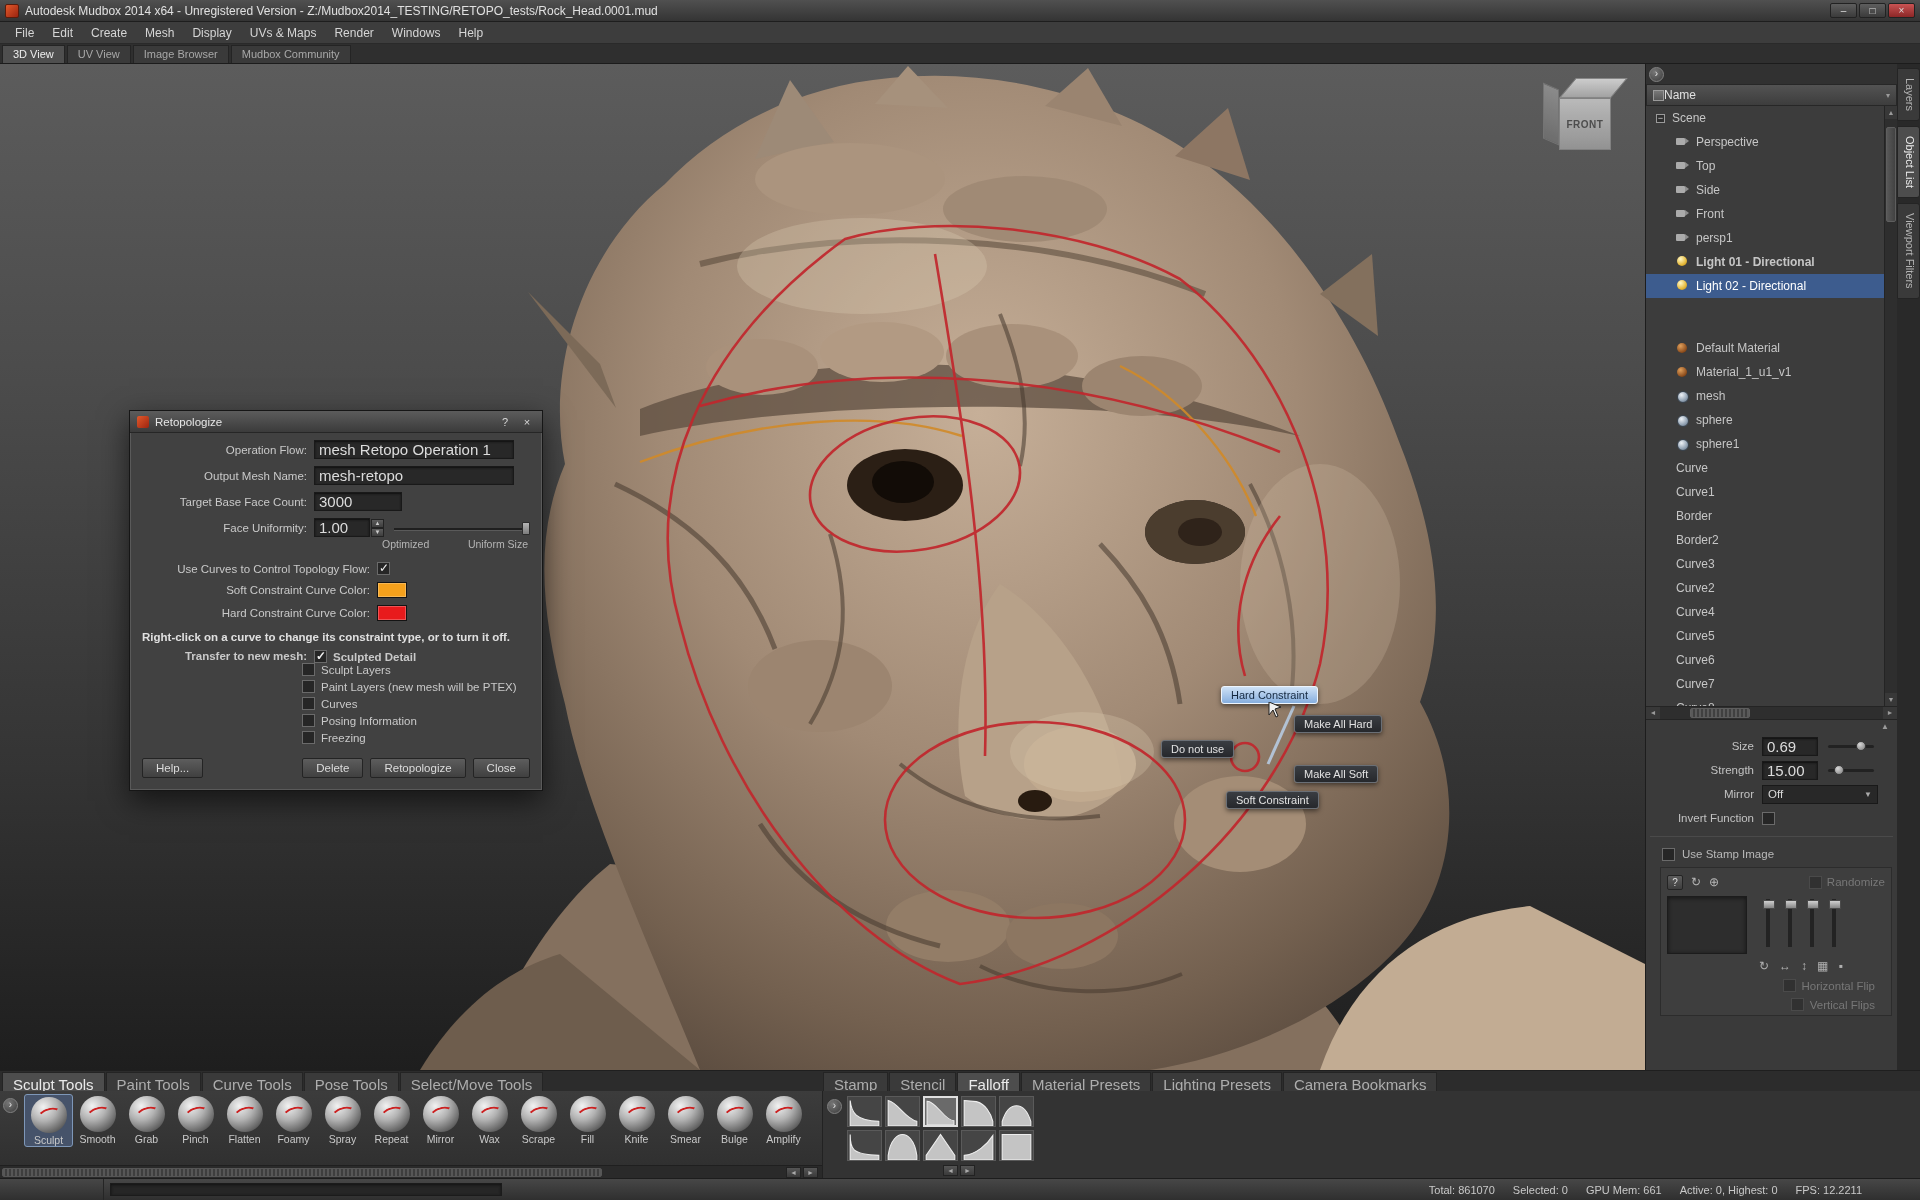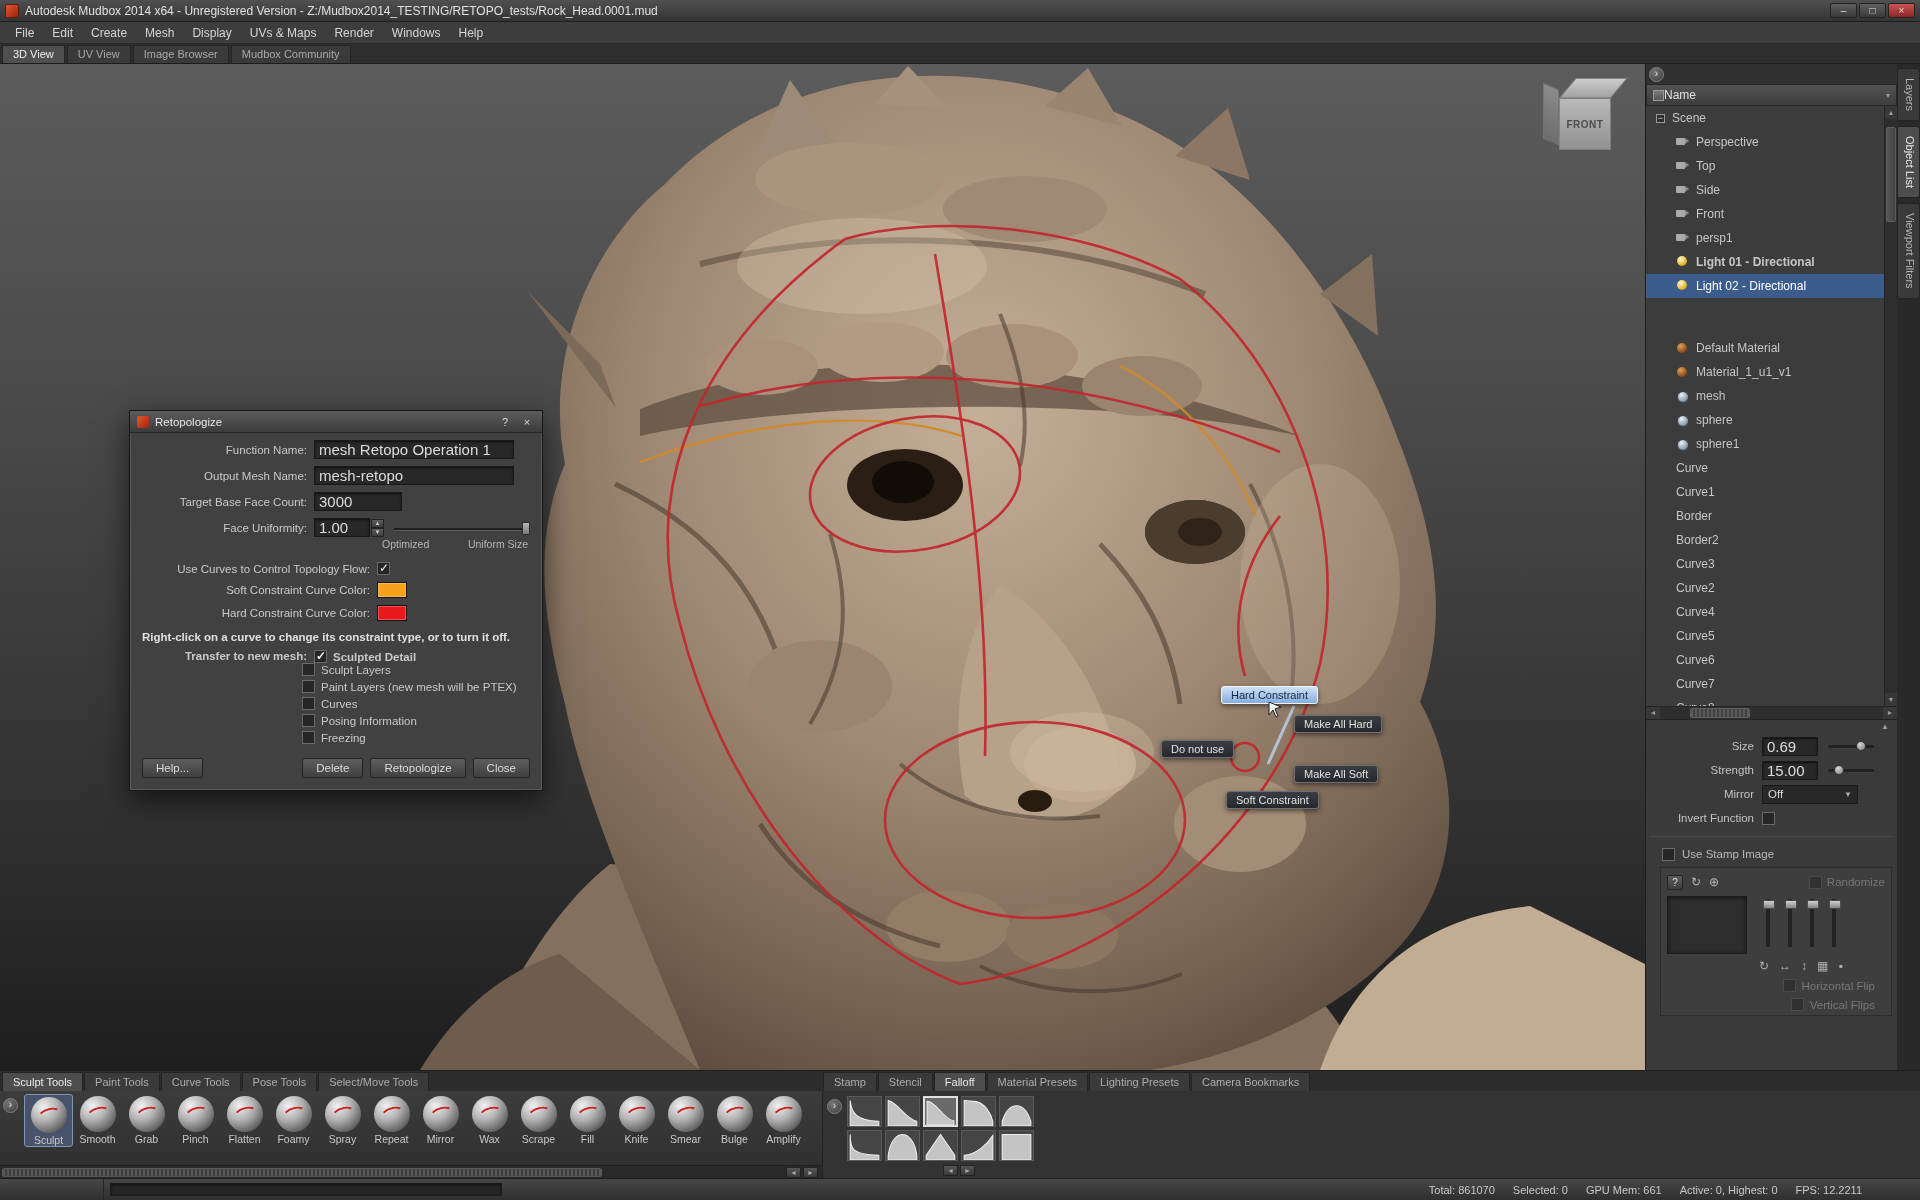--- a/index.html
+++ b/index.html
@@ -129,21 +129,21 @@
   background:repeating-linear-gradient(90deg,#5a5a5a 0 2px,#404040 2px 4px);}
 
 
 .props{flex:1;background:#3a3a3a;border-top:1px solid #232323;padding-top:2px;font-size:11.5px;}
 .props-top{height:12px;display:flex;justify-content:flex-end;padding-right:8px;color:#9a9a9a;font-size:8px;}
 .prow{display:flex;align-items:center;height:24px;}
 .plabel{width:108px;text-align:right;margin-right:8px;color:#c2c2c2;flex:none;}
 .knob-track{width:46px;height:3px;background:#222;border-radius:2px;position:relative;margin-left:10px;}
 .knob{position:absolute;top:-4px;width:10px;height:10px;border-radius:50%;
   background:radial-gradient(circle at 35% 30%,#d8d8d8,#7a7a7a);border:1px solid #3a3a3a;}
-.dropdown{width:96px;height:19px;background:#282828;border:1px solid #191919;display:flex;align-items:center;
+.dropdown{width:116px;height:19px;background:#282828;border:1px solid #191919;display:flex;align-items:center;
   justify-content:space-between;padding:0 5px;color:#d8d8d8;}
 .dropdown .arr{font-size:8px;color:#aaa;}
 .psep{height:1px;background:#2a2a2a;border-bottom:1px solid #4a4a4a;margin:6px 4px;}
 .stamp-row{display:flex;align-items:center;gap:7px;height:22px;padding-left:16px;color:#b9b9b9;}
 .stamp-group{margin:2px 10px 0 14px;border:1px solid #2c2c2c;background:#3e3e3e;padding:4px 6px;width:232px;}
 .sg-top{display:flex;align-items:center;gap:8px;height:20px;}
 .sg-btn{width:16px;height:15px;background:linear-gradient(#5c5c5c,#3e3e3e);border:1px solid #242424;
   border-radius:2px;color:#ddd;font-size:10px;line-height:13px;text-align:center;}
 .sg-glyph{color:#b5b5b5;font-size:12px;}
 .sg-rand{margin-left:auto;display:flex;align-items:center;gap:5px;color:#777;}
@@ -160,21 +160,21 @@
 .sidetabs{width:24px;background:#292929;display:flex;flex-direction:column;padding-top:4px;gap:5px;}
 .side-tab{writing-mode:vertical-rl;padding:9px 3px;background:#3a3a3a;border:1px solid #242424;color:#b4b4b4;
   font-size:11px;border-radius:0 3px 3px 0;}
 .side-tab.active{background:#4d4d4d;color:#ececec;}
 
 
 .bottombar{height:108px;background:#333;border-top:1px solid #1f1f1f;display:flex;flex-direction:column;flex:none;}
 .tray-tabs{height:20px;background:#2c2c2c;display:flex;align-items:flex-end;flex:none;}
 .left-group{width:823px;display:flex;align-items:flex-end;padding-left:2px;flex:none;}
 .right-group{display:flex;align-items:flex-end;}
-.ttab{height:19px;padding:3px 10px;font-size:11px;background:#3a3a3a;color:#adadad;border:1px solid #242424;
+.ttab{height:19px;padding:3px 10px;font-size:15px;background:#3a3a3a;color:#adadad;border:1px solid #242424;
   border-bottom:none;margin-right:1px;white-space:nowrap;}
 .ttab.active{background:#4d4d4d;color:#eaeaea;}
 .tray-body{flex:1;display:flex;}
 .left-tray{width:823px;flex:none;position:relative;background:linear-gradient(#3c3c3c,#2e2e2e);
   border-right:1px solid #222;}
 .tools-row{display:flex;padding:3px 0 0 24px;}
 .tool-cell{width:49px;display:flex;flex-direction:column;align-items:center;padding-top:2px;flex:none;}
 .tool-cell.active{background:#46536a;border:1px solid #7априort;border:1px solid #7априort;}
 .tool-cell.active{background:#46536a;border:1px solid #7e97b8;border-radius:3px;}
 .tool-ball{width:36px;height:36px;border-radius:50%;position:relative;flex:none;
@@ -345,21 +345,21 @@
       </svg>
 
       <div class="retopo">
         <div class="retopo-title">
           <span class="dlg-icon"></span>
           <span class="dlg-title">Retopologize</span>
           <span class="dlg-btn">?</span>
           <span class="dlg-btn">×</span>
         </div>
         <div class="drow">
-          <span class="dlabel">Function Name:</span>
+          <span class="dlabel">Operation Flow:</span>
           <input class="dinput w200" value="mesh Retopo Operation 1" style="">
         </div>
         <div class="drow">
           <span class="dlabel">Output Mesh Name:</span>
           <input class="dinput w200" value="mesh-retopo" style="">
         </div>
         <div class="drow">
           <span class="dlabel">Target Base Face Count:</span>
           <input class="dinput w90" value="3000" style="">
         </div>

